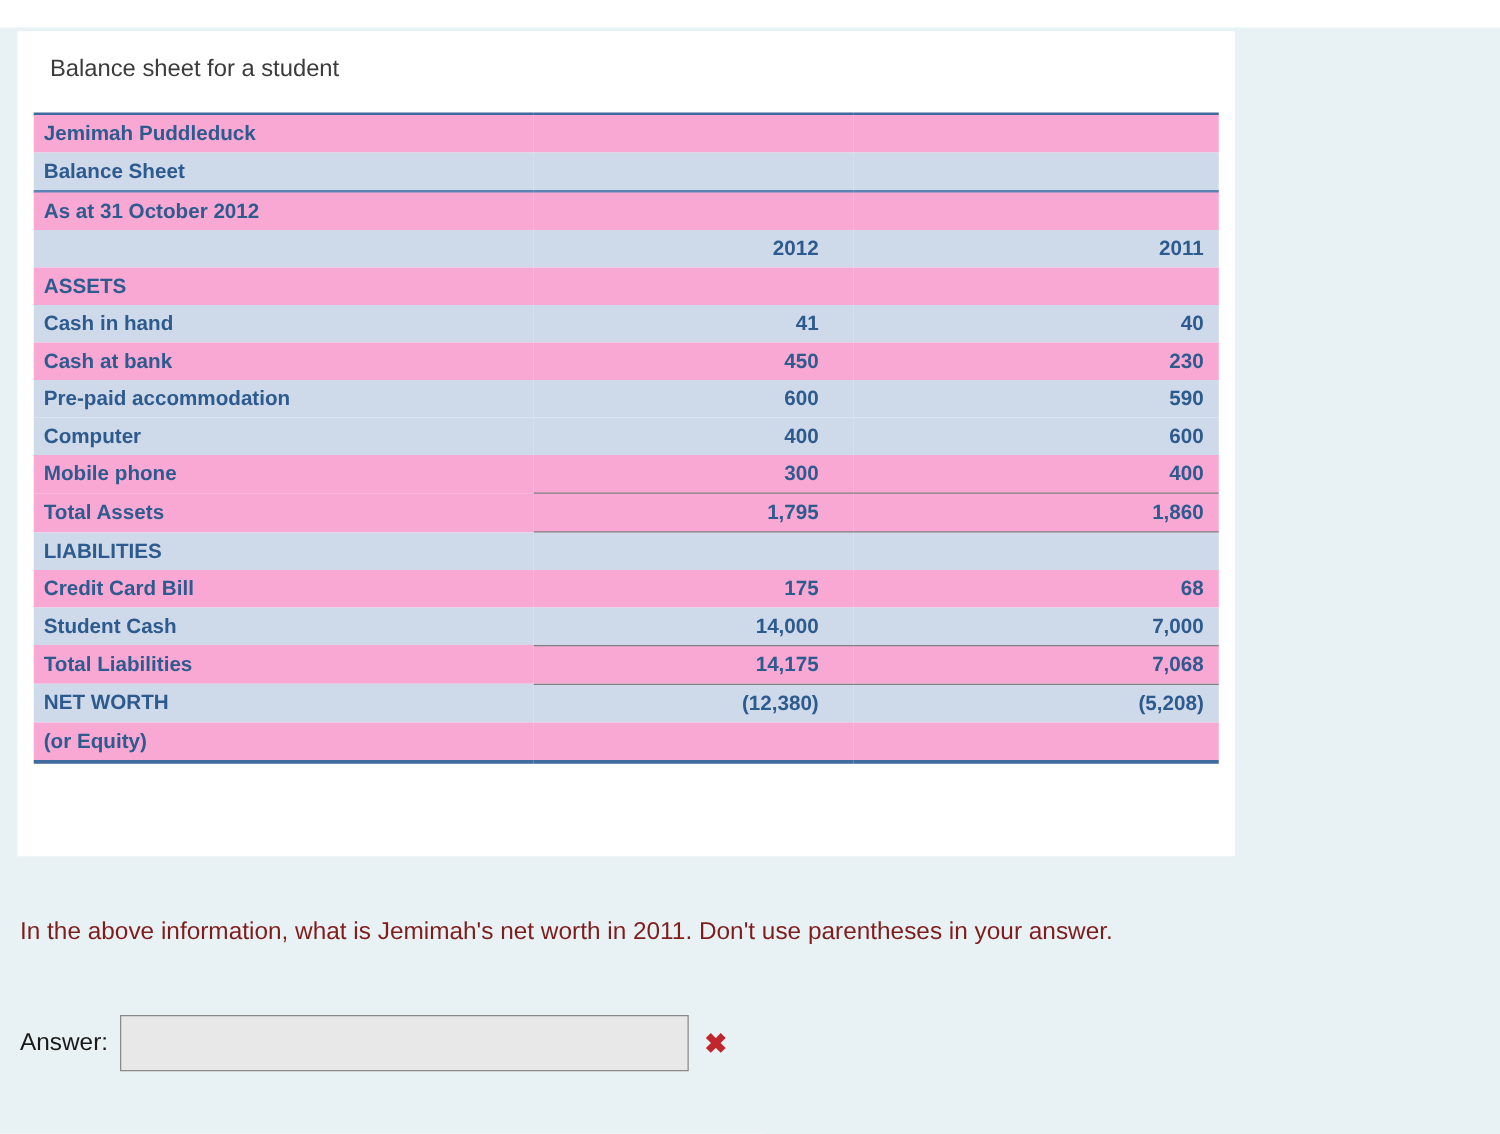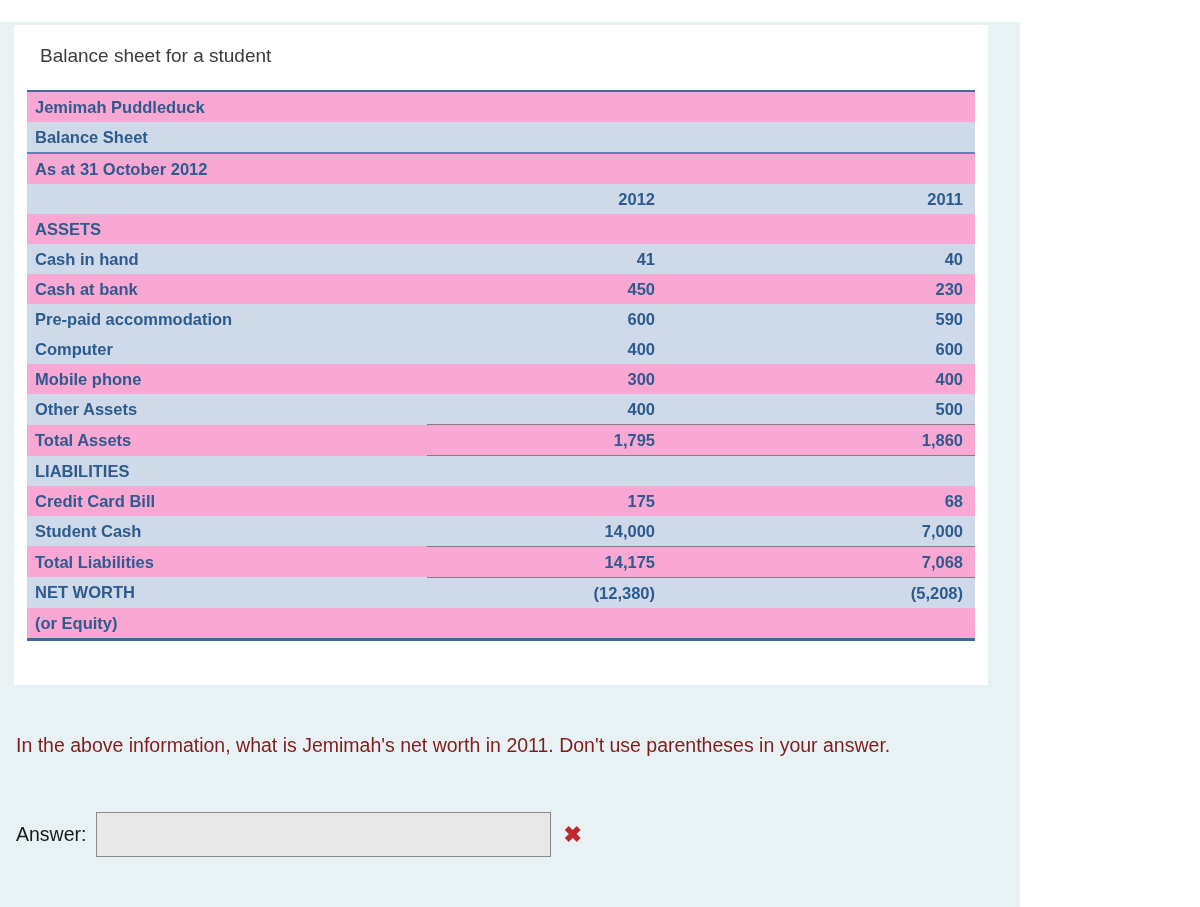--- a/index.html
+++ b/index.html
@@ -11,21 +11,21 @@
     width: 1200px;
     height: 907px;
     background: #ffffff;
     font-family: "Liberation Sans", sans-serif;
     overflow: hidden;
   }
   .page {
     position: absolute;
     left: 0;
     top: 22px;
-    width: 1020px;
+    width: 1200px;
     height: 885px;
     background: #e8f1f3;
     padding-left: 46px;
   }
   .card {
     position: absolute;
     left: 14px;
     top: 3px;
     width: 974px;
     height: 660px;
@@ -180,25 +180,20 @@
           <tr class="shade">
             <td class="lbl">Computer</td>
             <td class="v1">400</td>
             <td class="v2">600</td>
           </tr>
           <tr class="plain">
             <td class="lbl">Mobile phone</td>
             <td class="v1">300</td>
             <td class="v2">400</td>
           </tr>
-          <tr class="shade">
-            <td class="lbl">Other Assets</td>
-            <td class="v1">400</td>
-            <td class="v2">500</td>
-          </tr>
           <tr class="plain">
             <td class="lbl">Total Assets</td>
             <td class="v1 rule-top rule-bottom">1,795</td>
             <td class="v2 rule-top rule-bottom">1,860</td>
           </tr>
           <tr class="shade">
             <td class="lbl">LIABILITIES</td>
             <td class="v1"></td>
             <td class="v2"></td>
           </tr>

